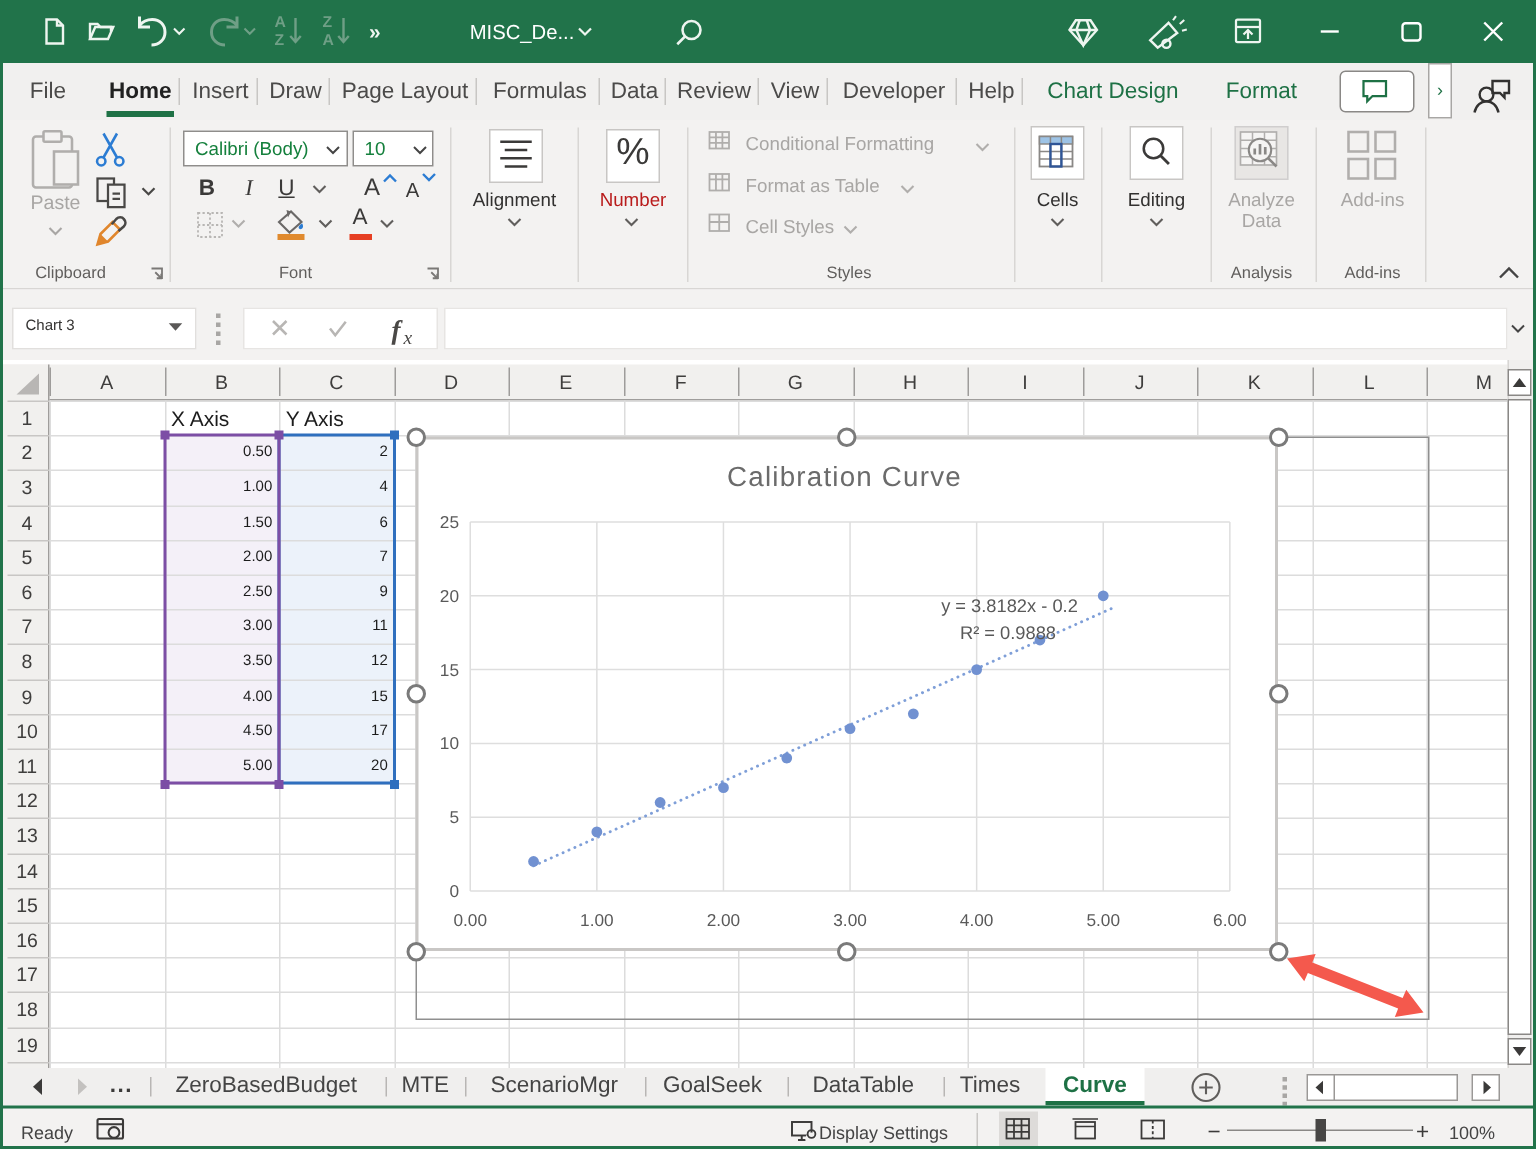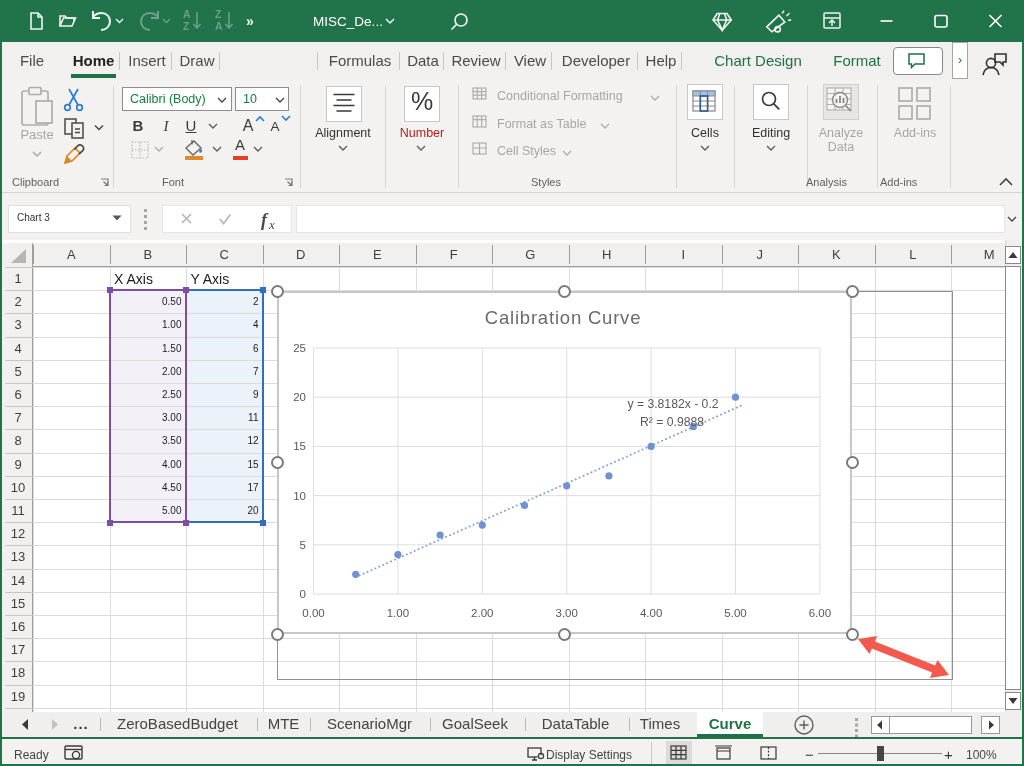--- a/index.html
+++ b/index.html
@@ -8,27 +8,27 @@
   .abs { position:absolute; }
   #app { position:absolute; left:0; top:0; width:1024px; height:766px; background:#fff; }
 
   
   #titlebar { left:0; top:0; width:1024px; height:42px; background:#21734a; }
 
   
   #tabrow { left:0px; top:42px; width:1024px; height:38px; background:#f1f0ef; }
   .rtab { position:absolute; top:0; height:38px; line-height:38px; font-size:15px; color:#4b4a49; text-align:center; }
   .rtab.sel { color:#212121; font-weight:bold; }
-  .rtab.ctx { color:#1e7145;margin-left:16px; }
+  .rtab.ctx { color:#1e7145; }
   .tabsep { position:absolute; top:10px; width:1px; height:18px; background:#c8c6c4; }
 
   
   #ribbon { left:0px; top:80px; width:1024px; height:113px; background:#f3f2f1; border-bottom:1px solid #d8d6d4; }
   .gsep { position:absolute; top:5px; width:1px; height:103px; background:#d8d6d4; }
-  .glabel { position:absolute; top:96px; font-size:11px; color:#605e5c; text-align:left; }
+  .glabel { position:absolute; top:96px; font-size:11px; color:#605e5c; text-align:center; }
   .gray { color:#a8a6a4; }
   .combo { position:absolute; background:#fff; border:1px solid #8f8d8b; font-size:12.5px; color:#15803d; }
   .launch { position:absolute; width:11px; height:11px; }
 
   
   #fbar { left:0px; top:193px; width:1024px; height:47px; background:#f3f2f1; }
   .whitebox { position:absolute; background:#fff; }
 
   
   #grid { left:2px; top:240px; width:1005px; height:472px; background:#fff; overflow:hidden; }
@@ -115,20 +115,21 @@
       <rect x="935" y="15.5" width="12" height="11.5" rx="2" stroke="#ffffff" fill="none" stroke-width="1.6"></rect>
       <path d="M989.5 15 l12 12 m0 -12 l-12 12" stroke="#ffffff" stroke-width="1.6"></path>
     </svg>
   </div>
   <div id="tabrow" class="abs">
     <div class="rtab" style="left:8px;width:48px;">File</div>
     <div class="rtab sel" style="left:66px;width:55px;">Home</div>
     <div class="abs" style="left:71px;top:32px;width:45px;height:4px;background:#1e7145;"></div>
     <div class="rtab" style="left:121px;width:52px;">Insert</div>
     <div class="rtab" style="left:173px;width:48px;">Draw</div>
+    <div class="rtab" style="left:221px;width:98px;">Page Layout</div>
     <div class="rtab" style="left:319px;width:82px;">Formulas</div>
     <div class="rtab" style="left:401px;width:44px;">Data</div>
     <div class="rtab" style="left:445px;width:62px;">Review</div>
     <div class="rtab" style="left:507px;width:46px;">View</div>
     <div class="rtab" style="left:553px;width:86px;">Developer</div>
     <div class="rtab" style="left:639px;width:44px;">Help</div>
     <div class="rtab ctx" style="left:683px;width:118px;">Chart Design</div>
     <div class="rtab ctx" style="left:801px;width:80px;">Format</div>
     <div class="tabsep" style="left:119px;"></div>
     <div class="tabsep" style="left:171px;"></div>

